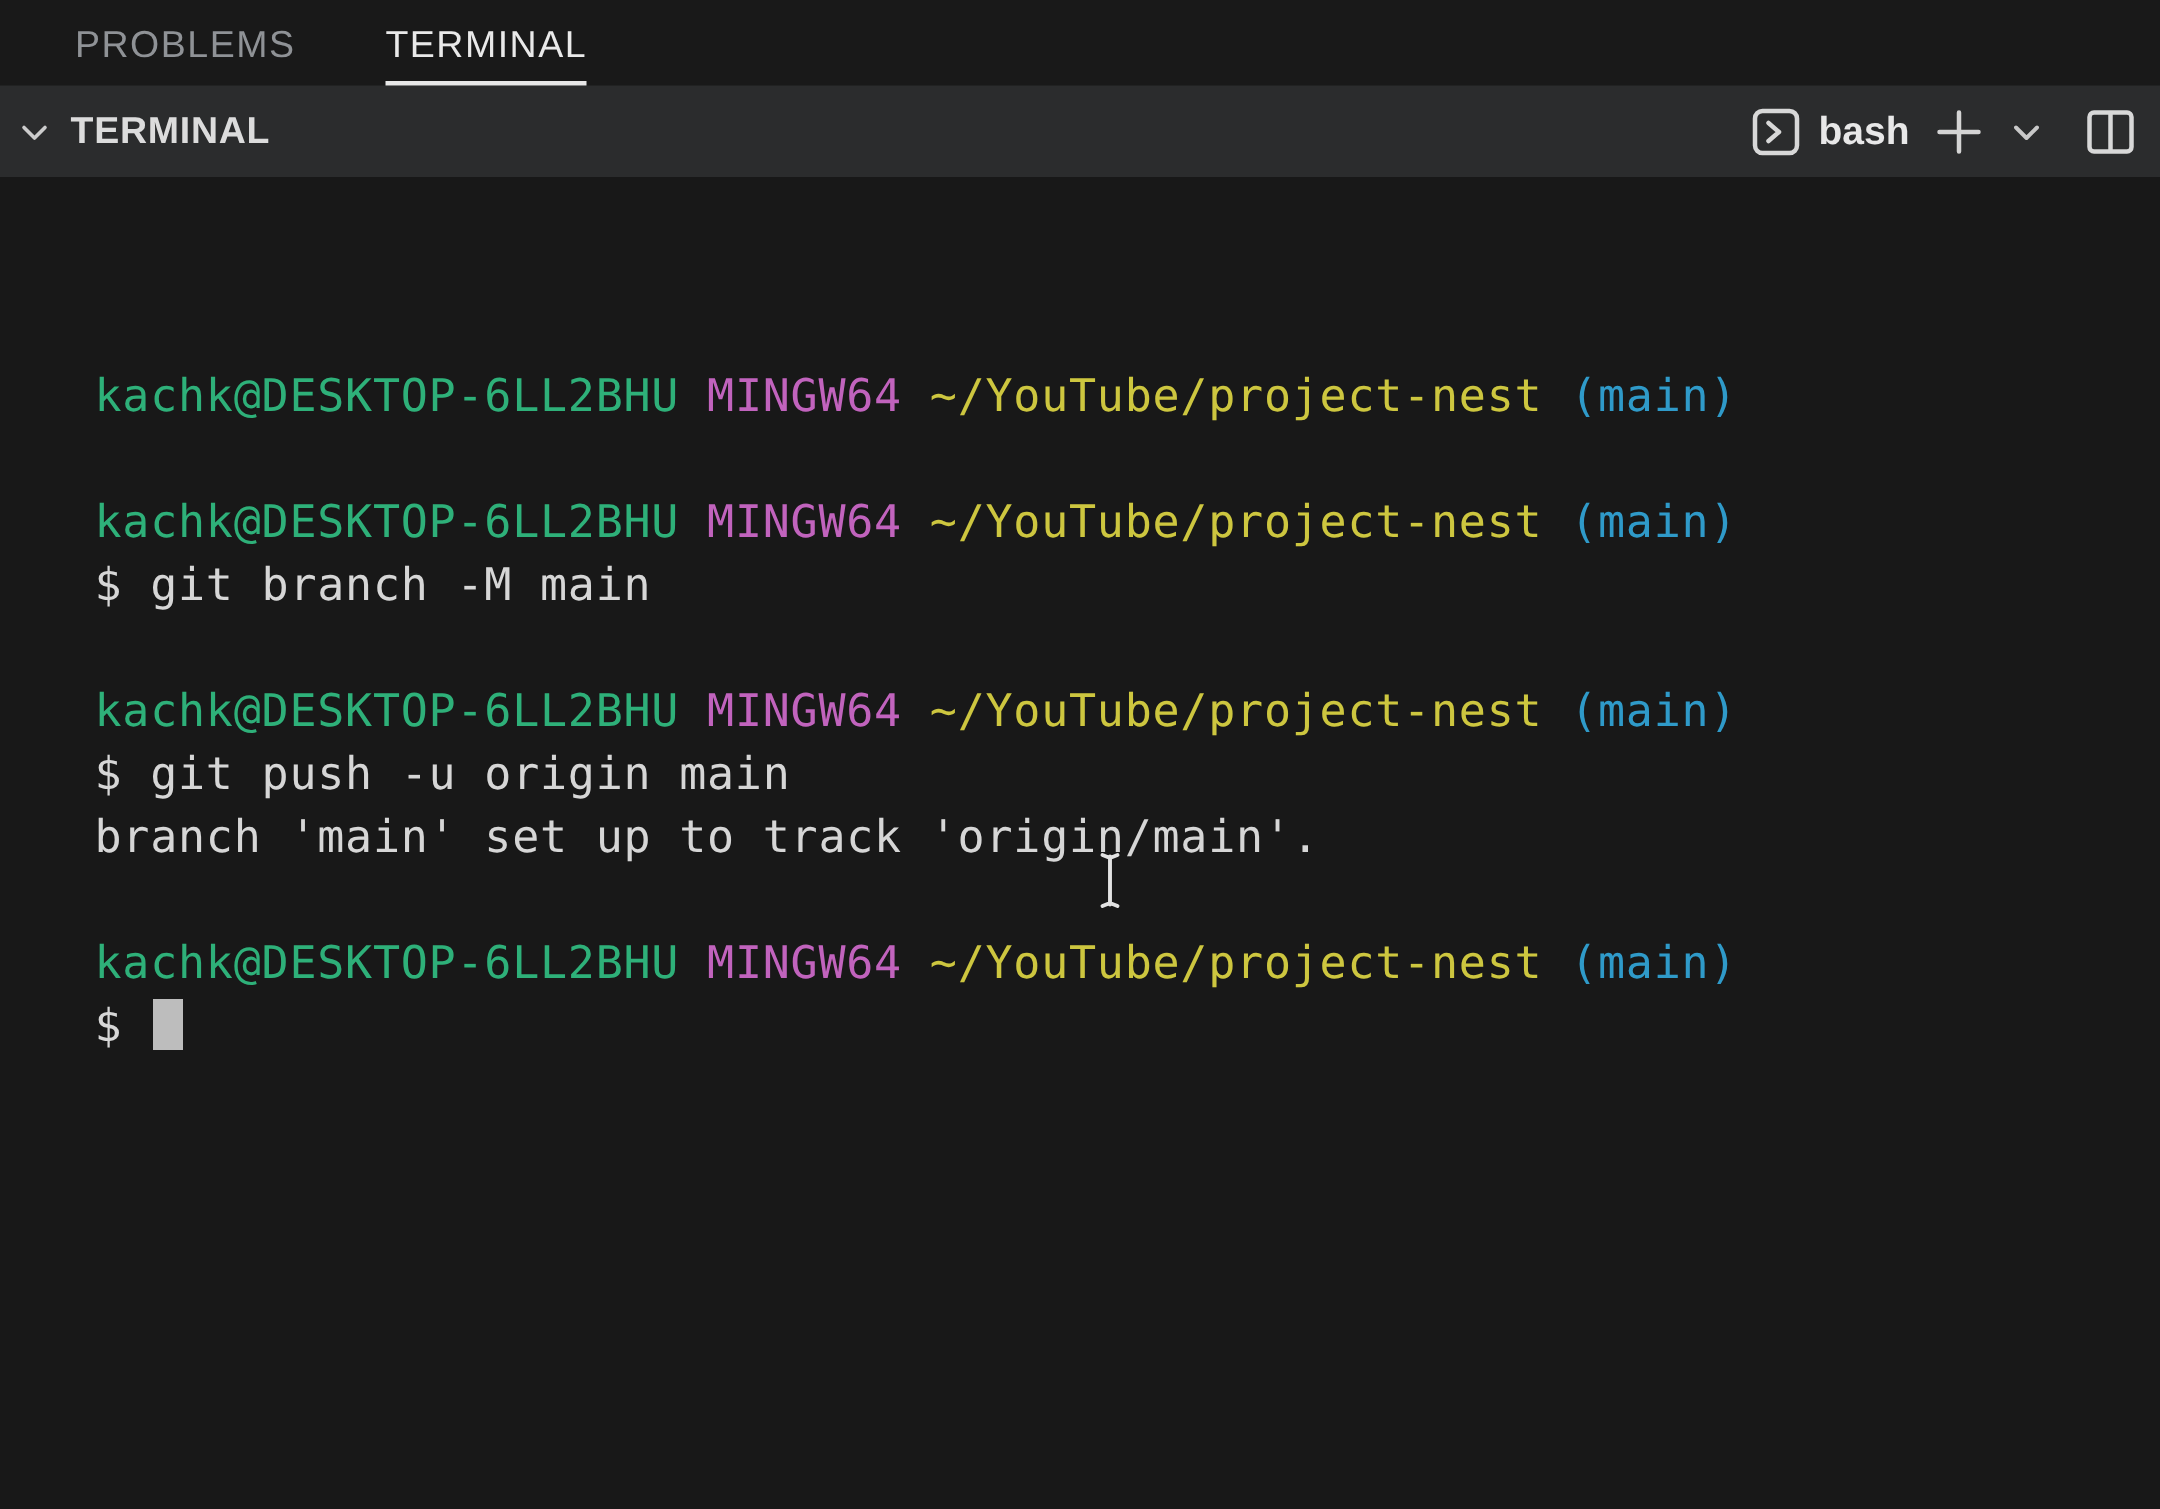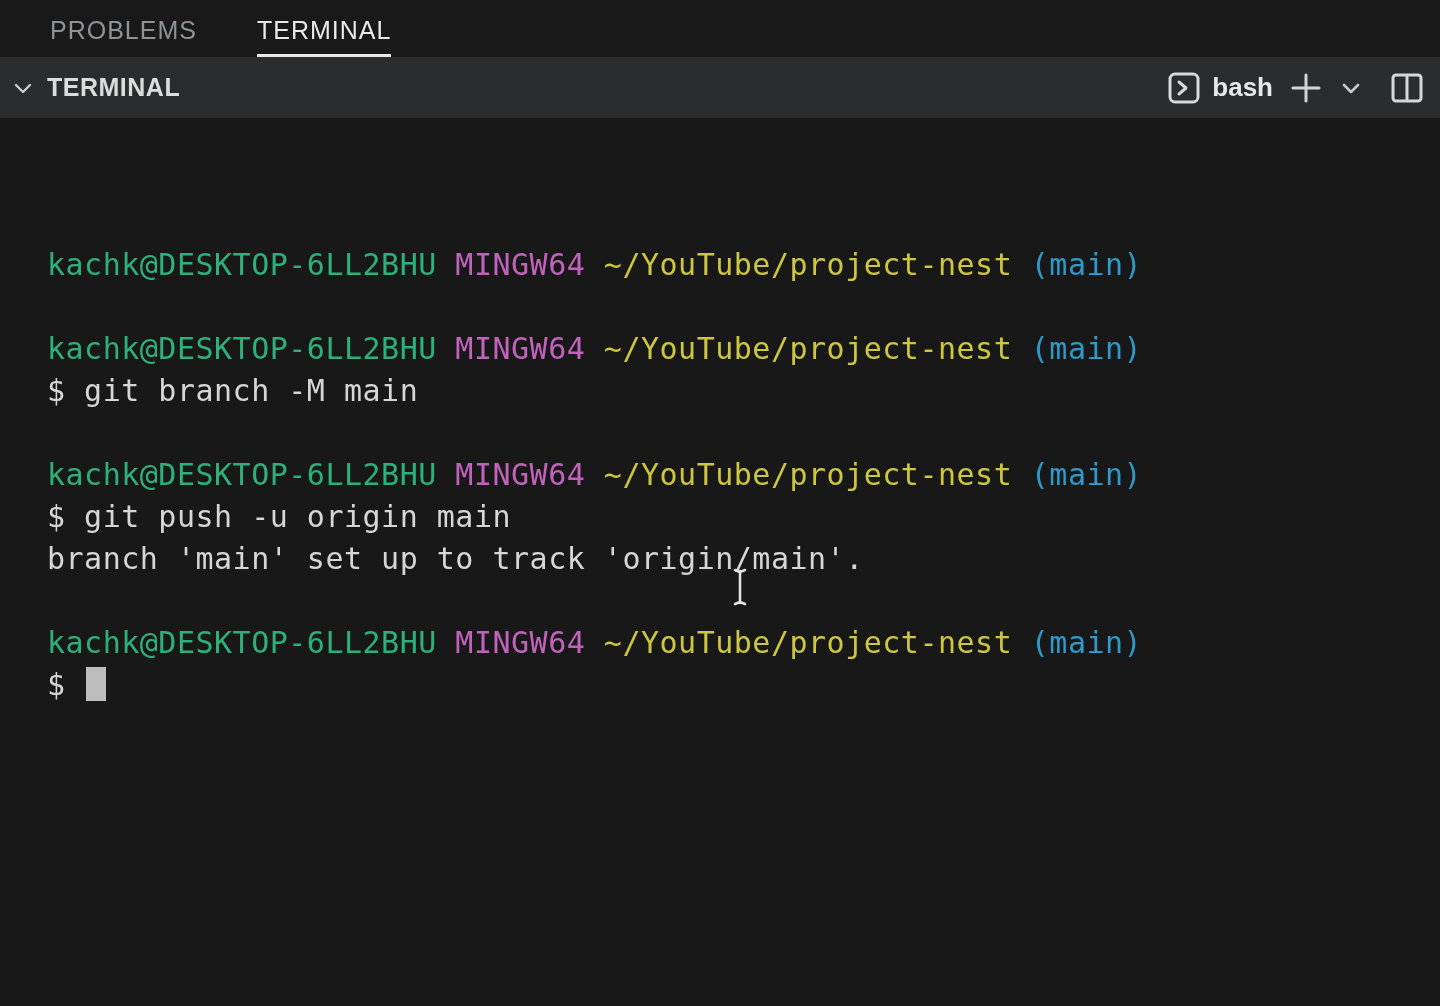--- a/index.html
+++ b/index.html
@@ -40,21 +40,21 @@
   .shell-label{font-size:26px;font-weight:bold;color:#e8e8e8;}
   .icon-btn{display:flex;align-items:center;justify-content:center;cursor:pointer;}
   .split-btn{margin-left:12px;}
   
   .terminal-content{
     position:relative;height:888px;
     padding:126px 0 0 47px;
     font-size:30px;line-height:42px;letter-spacing:0.5px;
     color:var(--foreground);
   }
-  .t-line{height:42px;white-space:pre;}
+  .t-line{height:42px;white-space:pre;margin-left:16px;}
   .seg.green{color:var(--green);}
   .seg.magenta{color:var(--magenta);}
   .seg.yellow{color:var(--yellow);}
   .seg.cyan{color:var(--cyan);}
   .seg.default{color:var(--foreground);}
   .seg.sel{background:var(--selection);}
   .block-cursor{
     display:inline-block;width:20px;height:34px;background:var(--cursor);
     vertical-align:middle;margin-left:2px;transform:translateY(-3px);
   }

